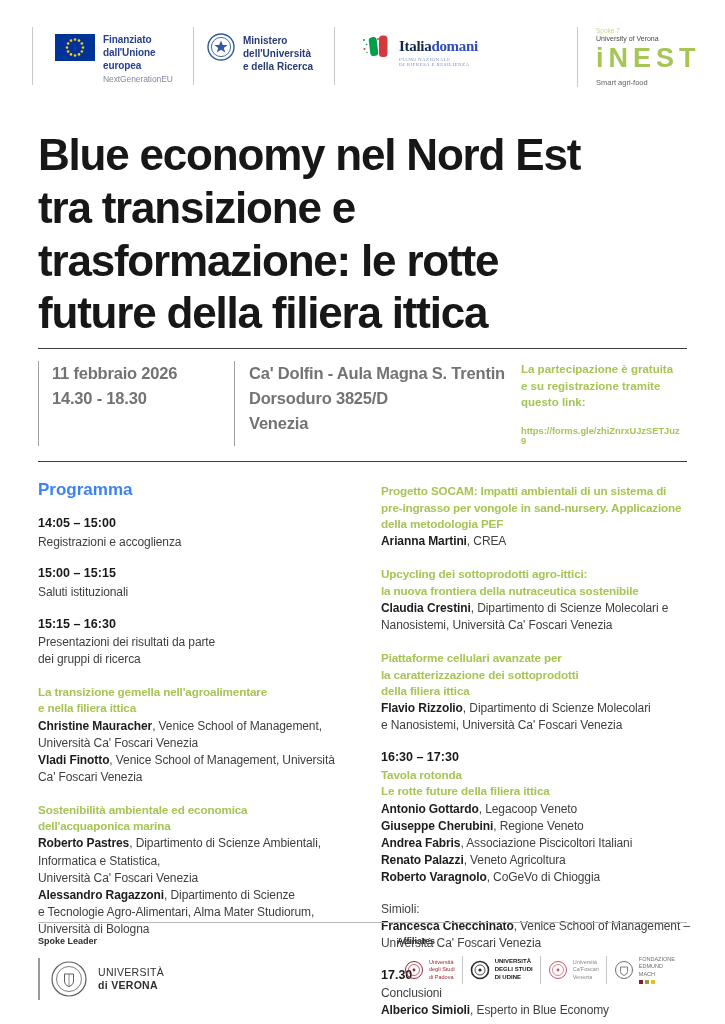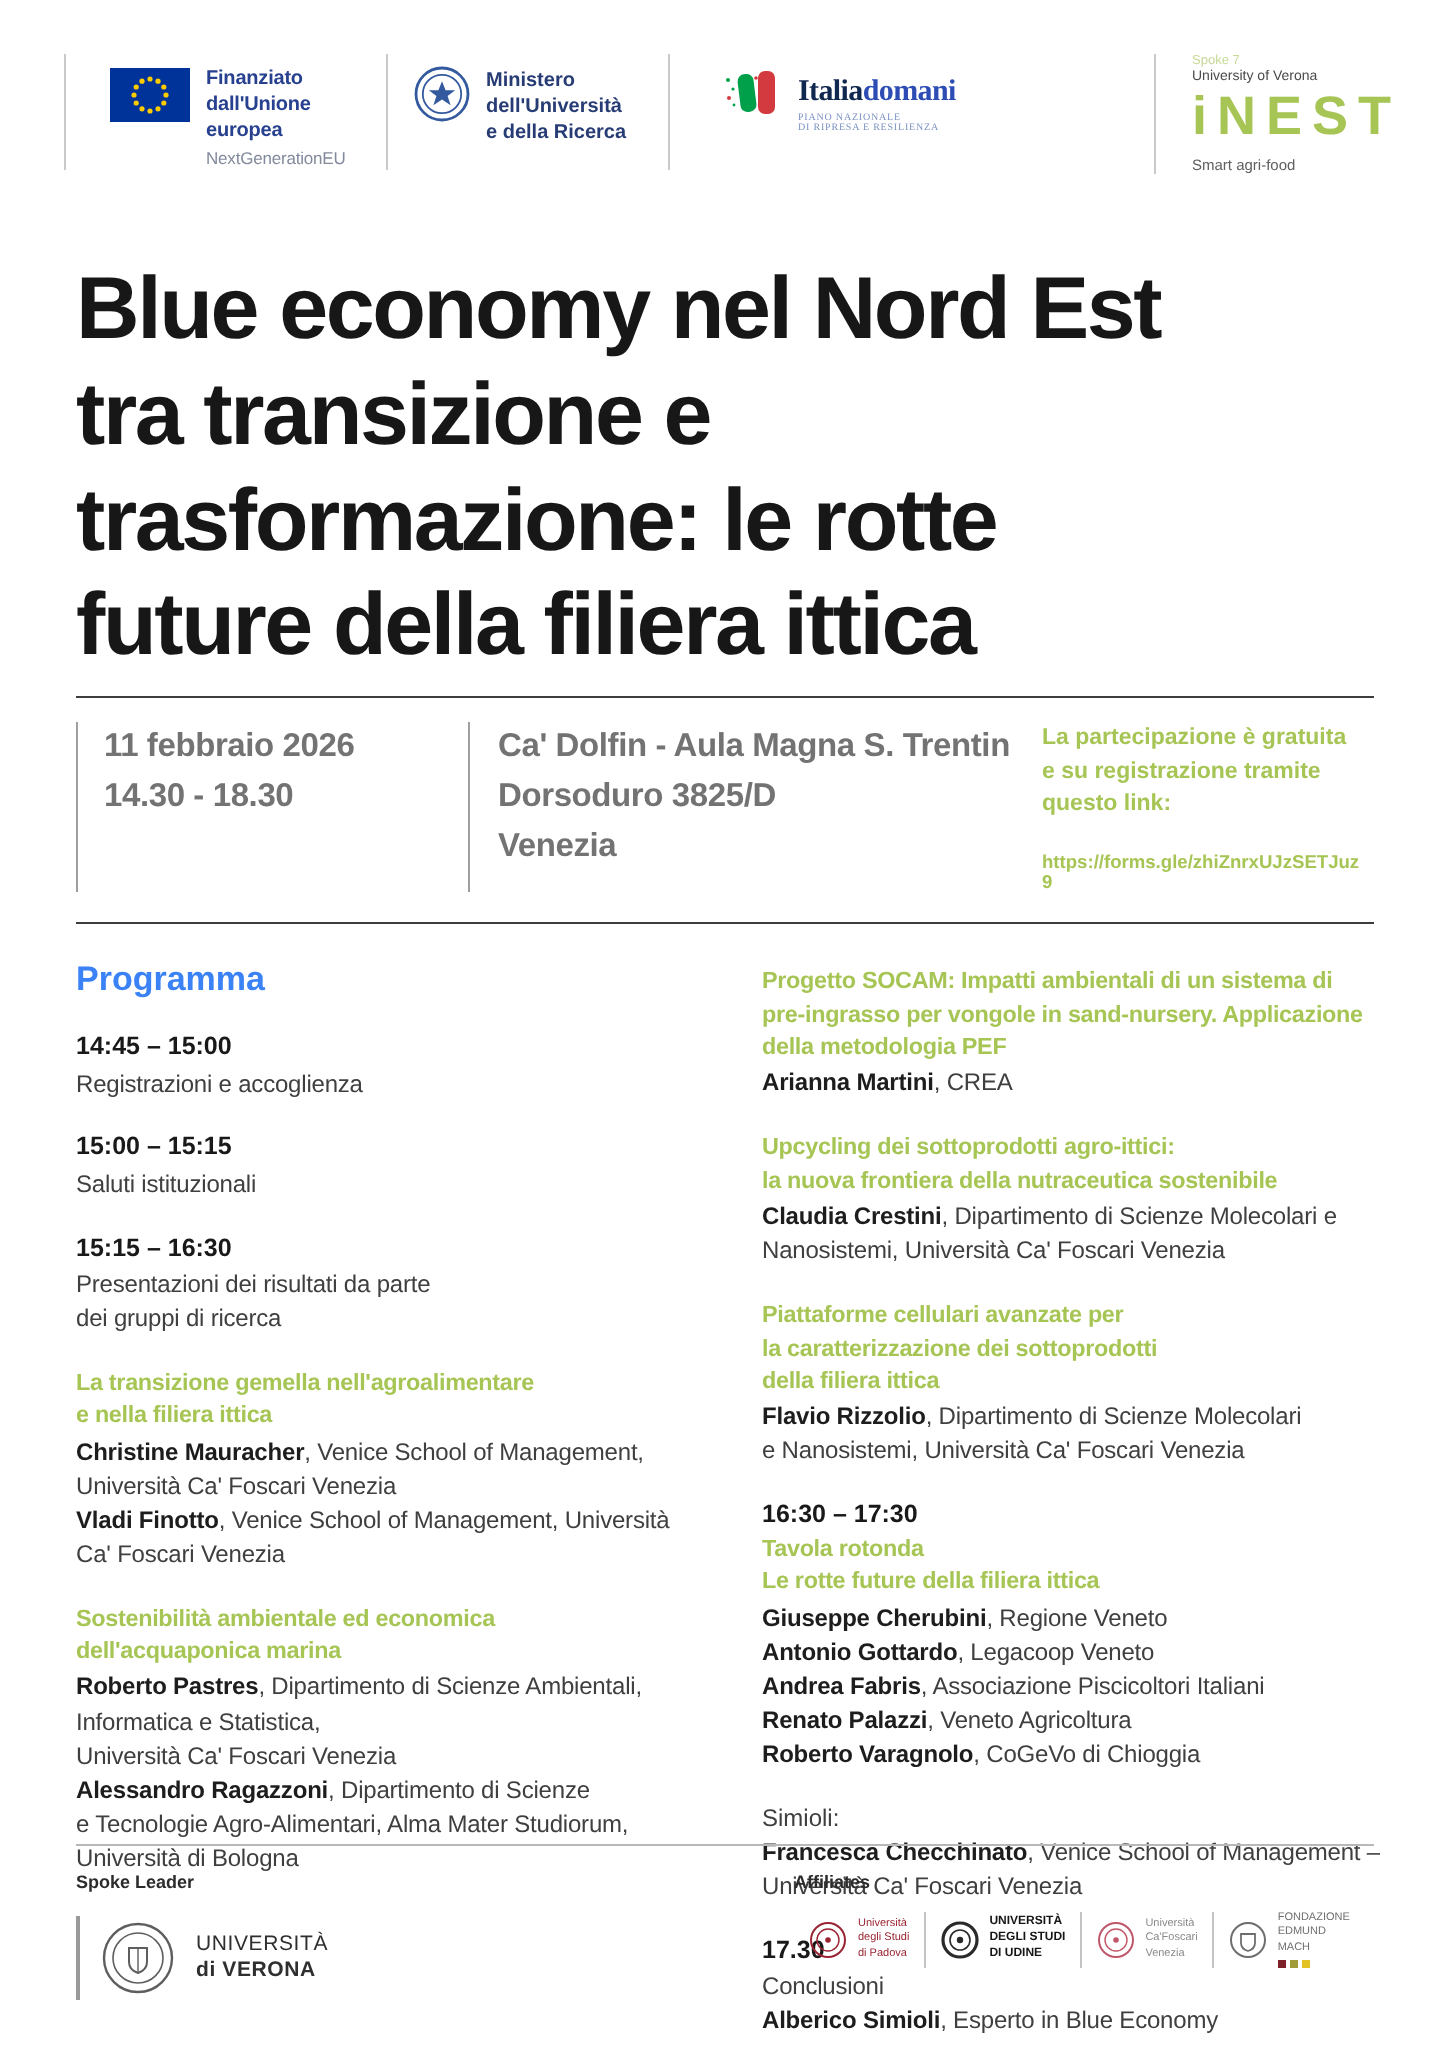--- a/index.html
+++ b/index.html
@@ -181,21 +181,21 @@
 questo link:</div>
     <a class="reg-link" href="#">https://forms.gle/zhiZnrxUJzSETJuz9</a>
   </div>
 </div>
 
 <div class="program">
 
   <div class="col-left">
     <div class="prog-heading">Programma</div>
 
-    <div class="time">14:45 – 15:00</div>
+    <div class="time">14:05 – 15:00</div>
     <div class="desc pre">Registrazioni e accoglienza</div>
 
     <div class="time">15:00 – 15:15</div>
     <div class="desc pre">Saluti istituzionali</div>
 
     <div class="time">15:15 – 16:30</div>
     <div class="desc pre">Presentazioni dei risultati da parte
 dei gruppi di ricerca</div>
 
     <div class="talk-title pre">La transizione gemella nell'agroalimentare
@@ -240,22 +240,22 @@
 della filiera ittica</div>
     <div class="speakers">
       <div class="speaker"><span class="speaker-name">Flavio Rizzolio</span><span class="speaker-aff pre">, Dipartimento di Scienze Molecolari
 e Nanosistemi, Università Ca' Foscari Venezia</span></div>
     </div>
 
     <div class="time">16:30 – 17:30</div>
     <div class="talk-title pre" style="margin-top:0">Tavola rotonda</div>
     <div class="talk-title pre" style="margin-top:0">Le rotte future della filiera ittica</div>
     <div class="speakers">
+      <div class="speaker"><span class="speaker-name">Antonio Gottardo</span><span class="speaker-aff pre">, Legacoop Veneto</span></div>
       <div class="speaker"><span class="speaker-name">Giuseppe Cherubini</span><span class="speaker-aff pre">, Regione Veneto</span></div>
-      <div class="speaker"><span class="speaker-name">Antonio Gottardo</span><span class="speaker-aff pre">, Legacoop Veneto</span></div>
       <div class="speaker"><span class="speaker-name">Andrea Fabris</span><span class="speaker-aff pre">, Associazione Piscicoltori Italiani</span></div>
       <div class="speaker"><span class="speaker-name">Renato Palazzi</span><span class="speaker-aff pre">, Veneto Agricoltura</span></div>
       <div class="speaker"><span class="speaker-name">Roberto Varagnolo</span><span class="speaker-aff pre">, CoGeVo di Chioggia</span></div>
     </div>
 
     <div class="modera">
       <div>Simioli:</div>
       <div class="speaker"><span class="speaker-name">Francesca Checchinato</span><span class="speaker-aff pre">, Venice School of Management –
 Università Ca' Foscari Venezia</span></div>
     </div>

